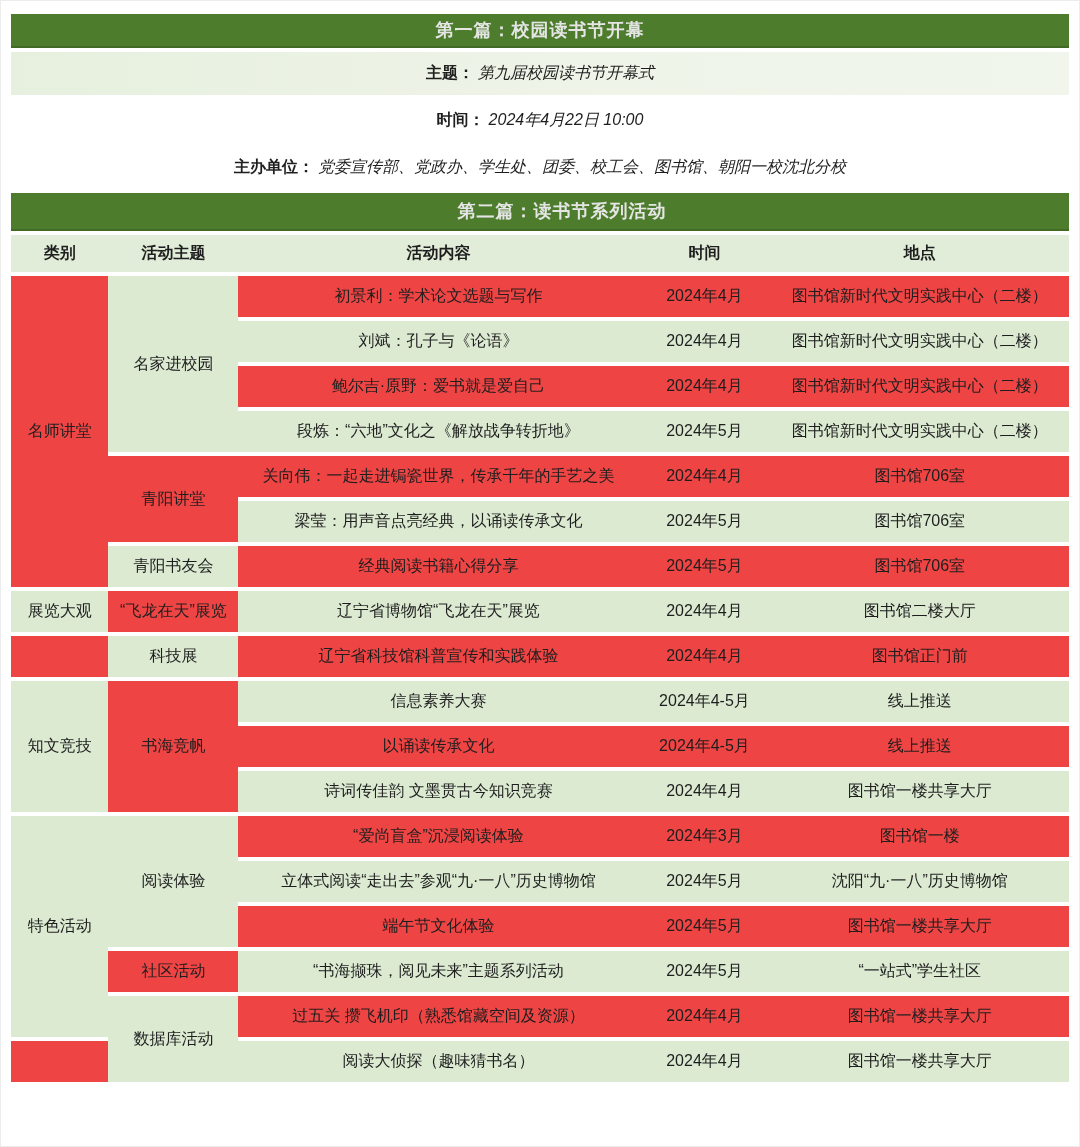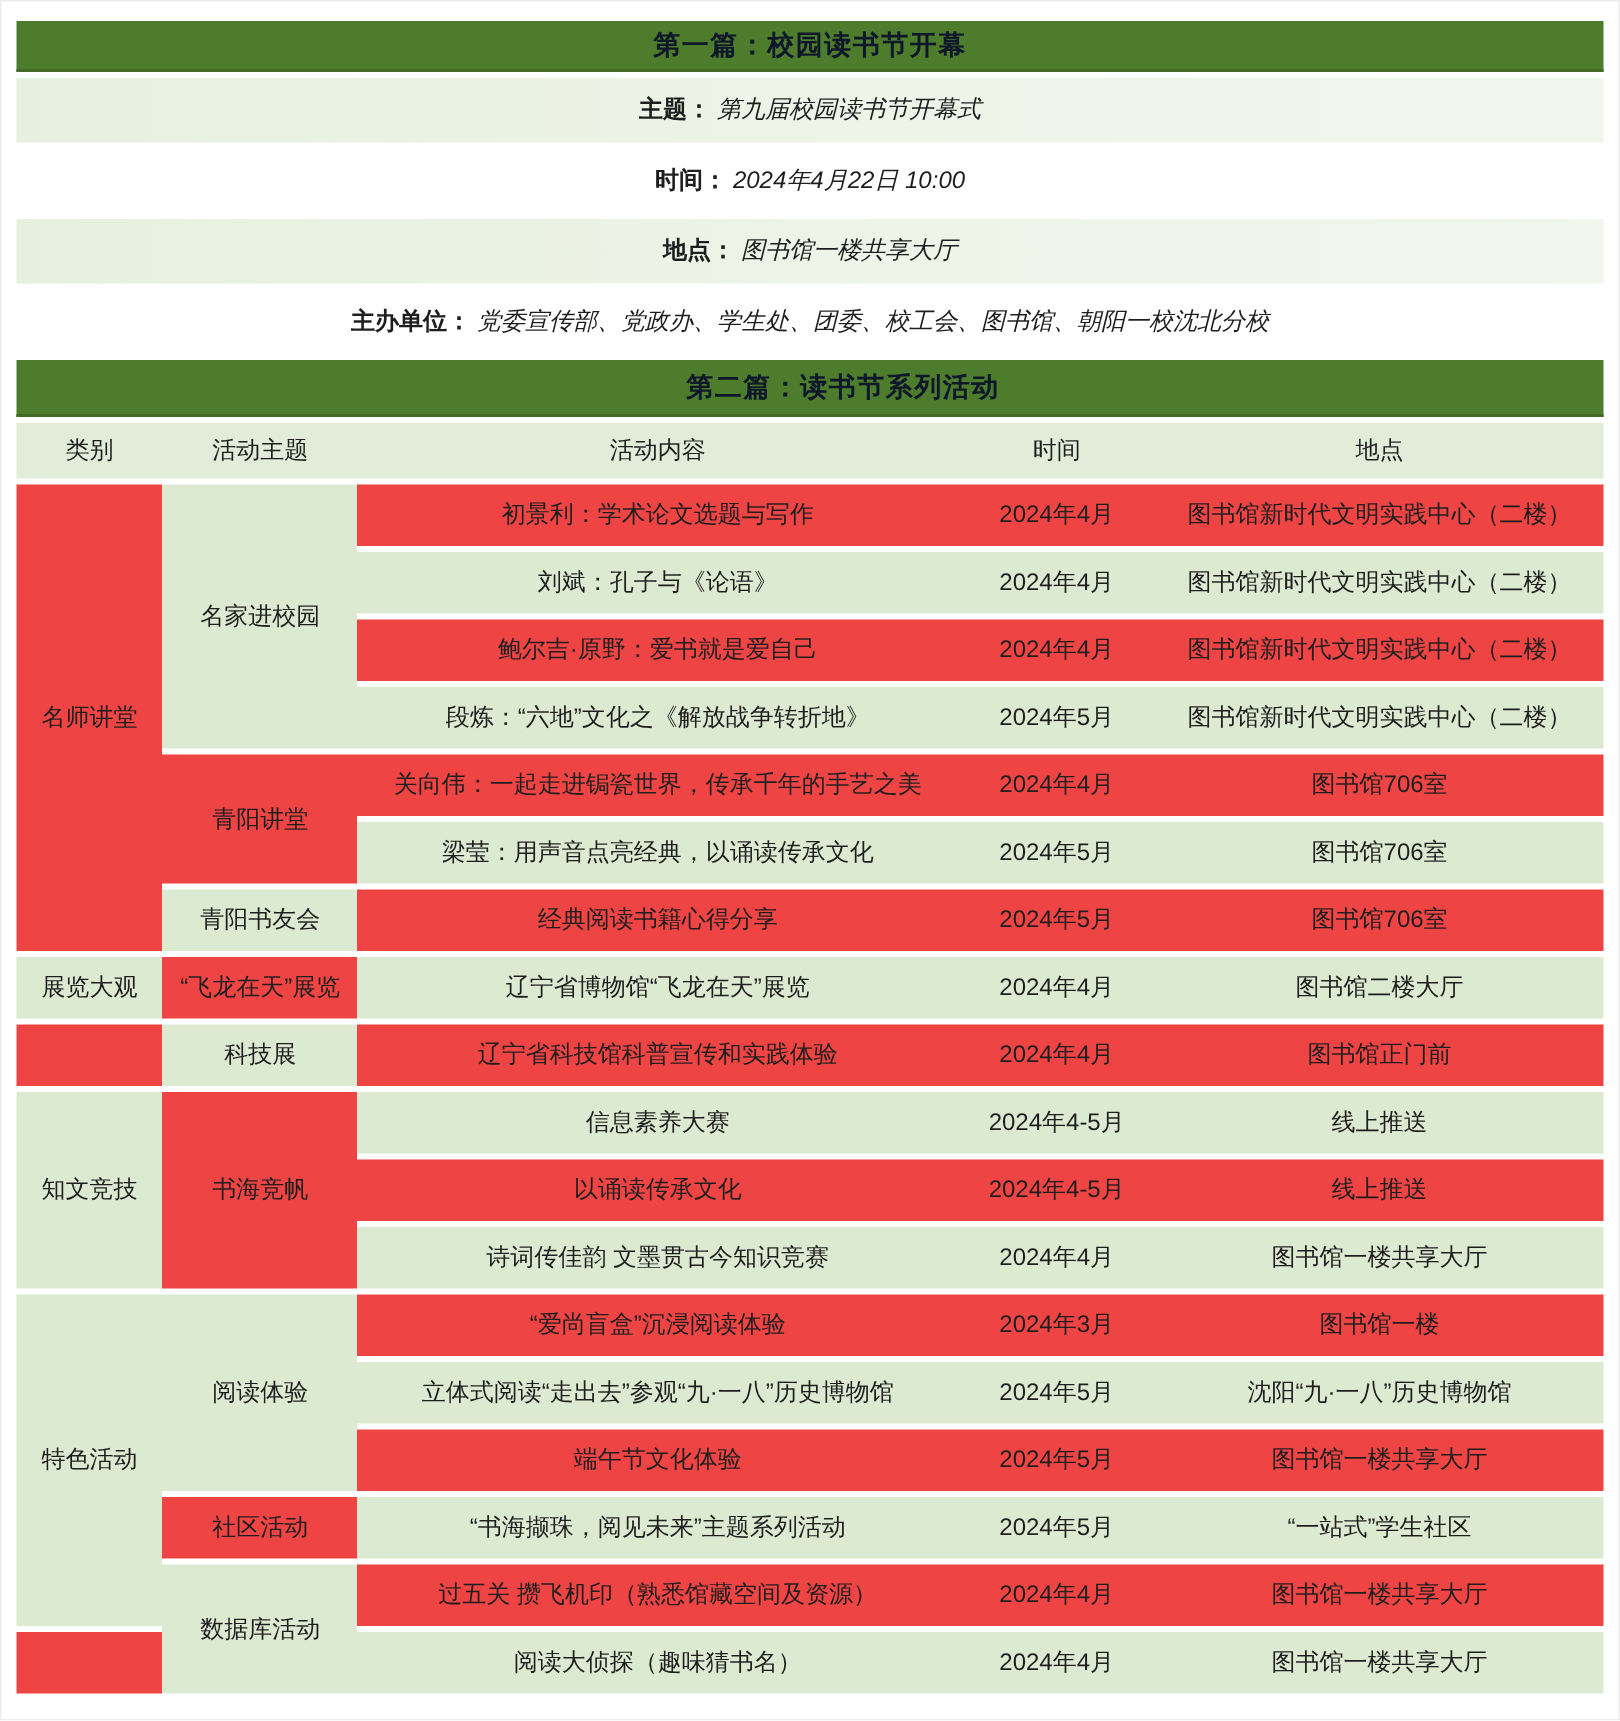--- a/index.html
+++ b/index.html
@@ -14,21 +14,21 @@
     position: absolute; inset: 0;
     padding: 13px 10px 12px 10px;
     border: 1px solid #ececec;
   }
   
   .title-bar {
     height: 34px;
     background: #4d7d2c;
     border-bottom: 2px solid #416a24;
     display: flex; align-items: center; justify-content: center;
-    color: #0f172a; font-size: 18px; font-weight: bold; letter-spacing: 1px;
+    color: #e5e5e5; font-size: 18px; font-weight: bold; letter-spacing: 1px;
   }
   .title-bar.second { height: 38px; margin-top: 2px; padding-left: 44px; }
   
   .info-rows { margin: 4px 0 0 0; }
   .info-row {
     height: 43px; margin-bottom: 4px;
     display: flex; align-items: center; justify-content: center;
     font-size: 16px;
   }
   .info-row.tint { background: linear-gradient(90deg, #e7f0df 0%, #eef4e8 55%, #f1f6ec 100%); }
@@ -41,21 +41,21 @@
     border-collapse: separate;
     border-spacing: 0 4px;
     table-layout: fixed;
     font-size: 16px;
   }
   td, th {
     text-align: center; vertical-align: middle;
     overflow: hidden; white-space: nowrap;
     padding: 0 2px;
   }
-  th { height: 37px; font-weight: normal; background: #e1edd8; }
+  th { height: 37px; font-weight: bold; background: #e1edd8; }
   td { height: 41px; }
   .g { background: #dcead2; }
   .w { background: #ef4444; }
 </style>
 </head>
 <body>
 
 <div class="page">
 
   <div class="title-bar">
@@ -63,24 +63,20 @@
   </div>
 
   <div class="info-rows">
     <div class="info-row tint">
       <span class="info-label">主题：</span>
       <span class="info-value">第九届校园读书节开幕式</span>
     </div>
     <div class="info-row plain">
       <span class="info-label">时间：</span>
       <span class="info-value">2024年4月22日 10:00</span>
-    </div>
-    <div class="info-row tint">
-      <span class="info-label">地点：</span>
-      <span class="info-value">图书馆一楼共享大厅</span>
     </div>
     <div class="info-row plain">
       <span class="info-label">主办单位：</span>
       <span class="info-value">党委宣传部、党政办、学生处、团委、校工会、图书馆、朝阳一校沈北分校</span>
     </div>
   </div>
 
   <div class="title-bar second">
     <span>第二篇：读书节系列活动</span>
   </div>

